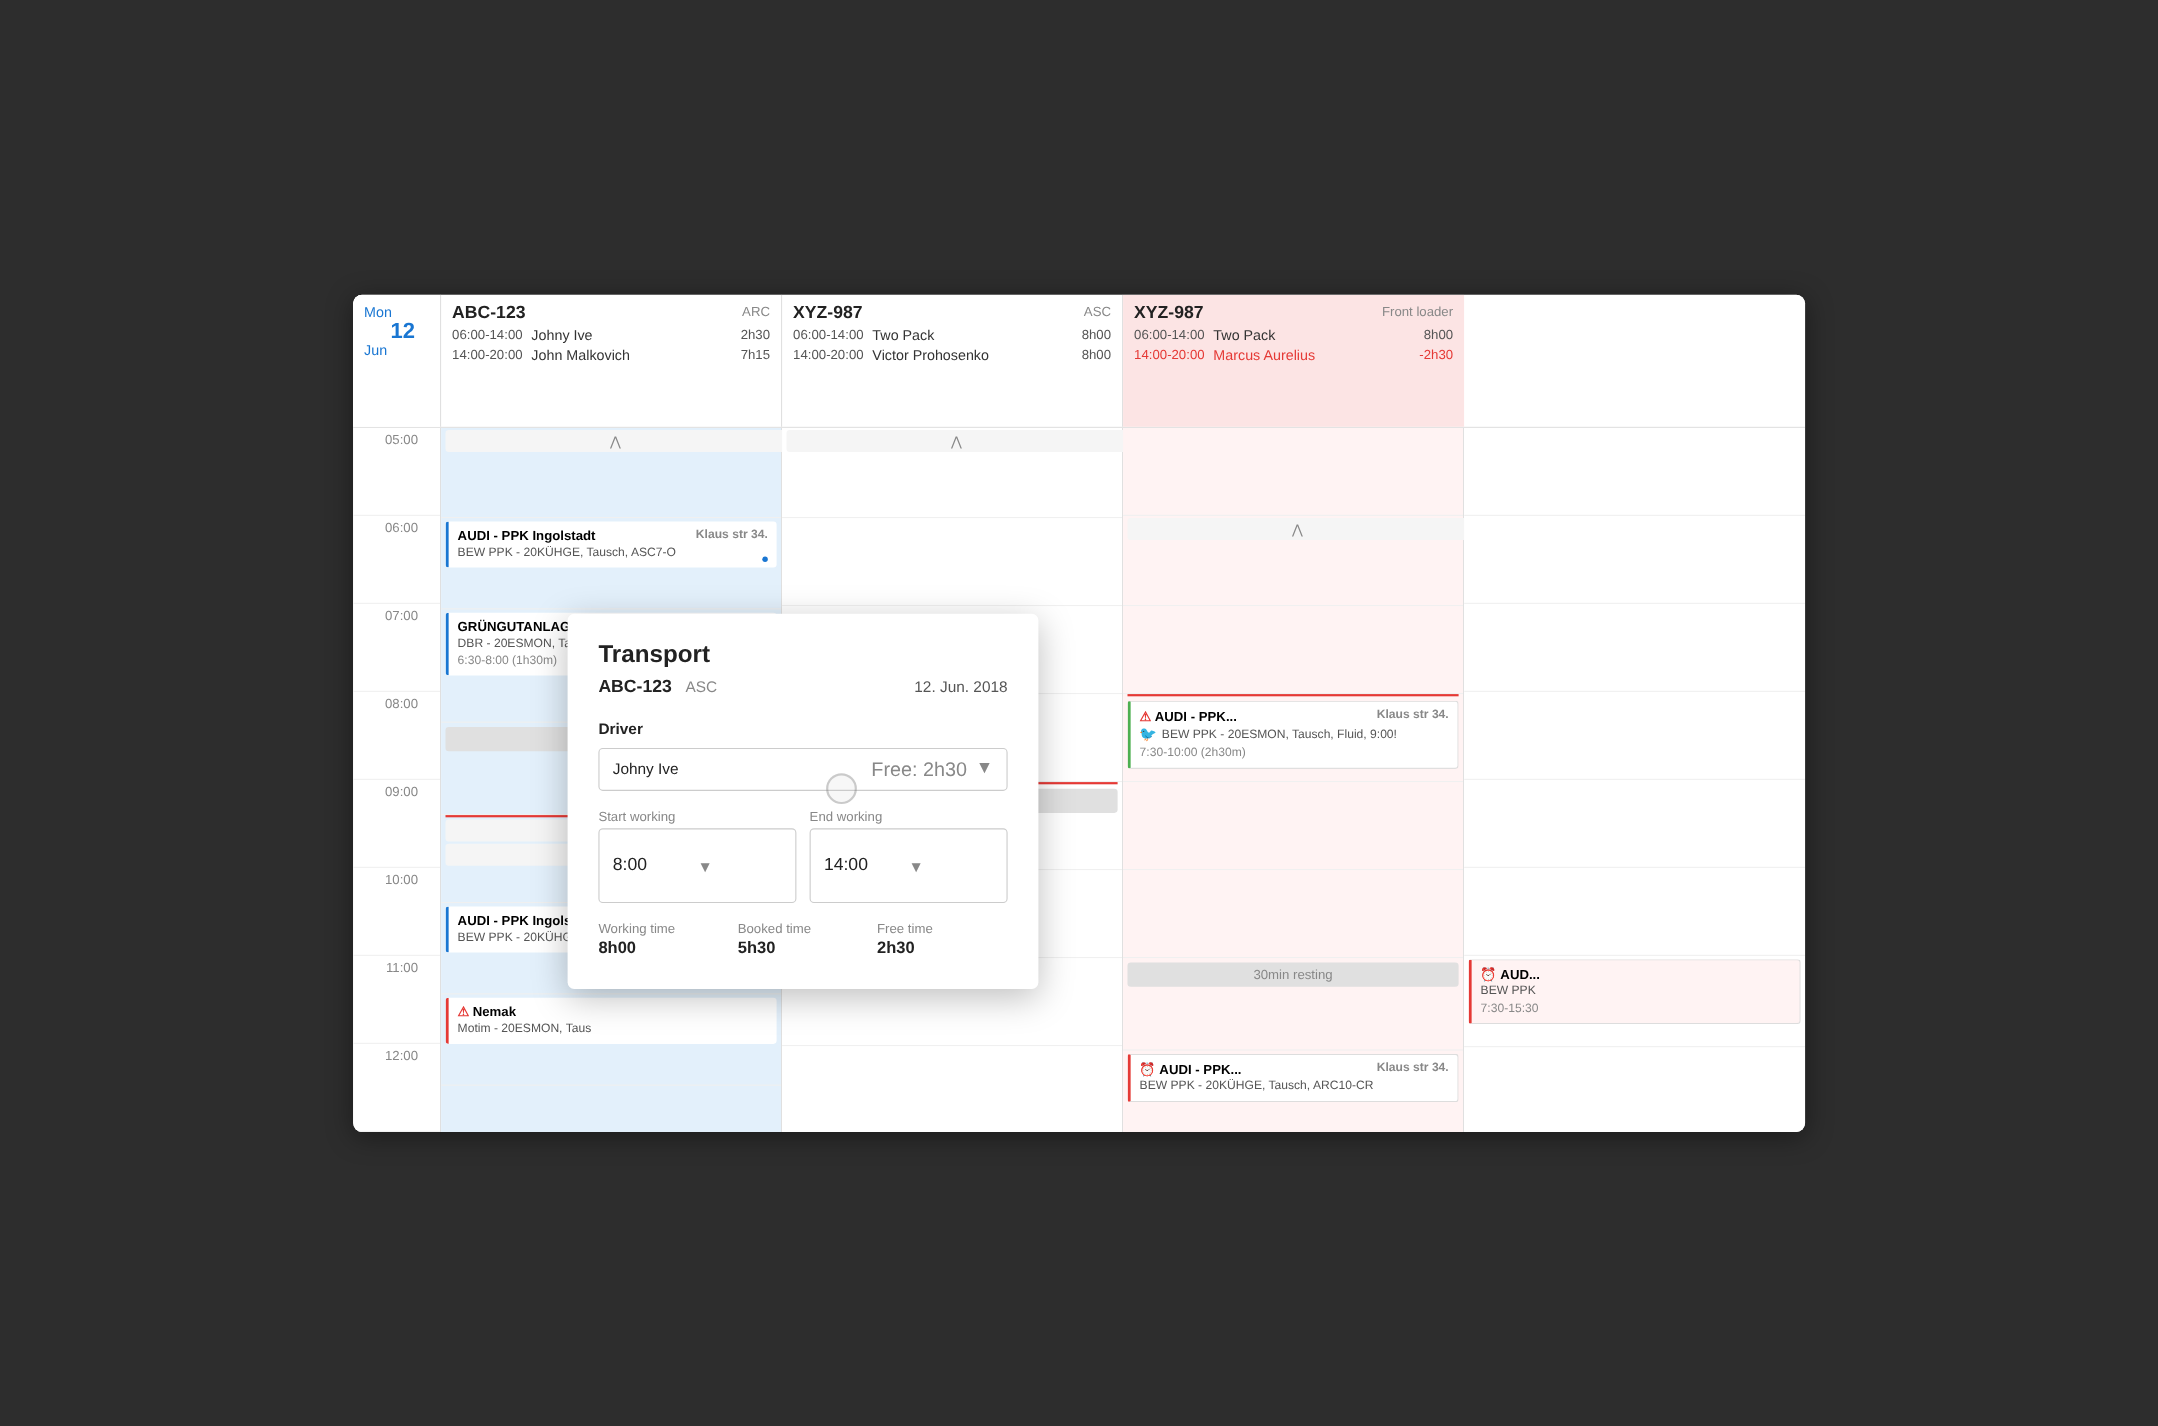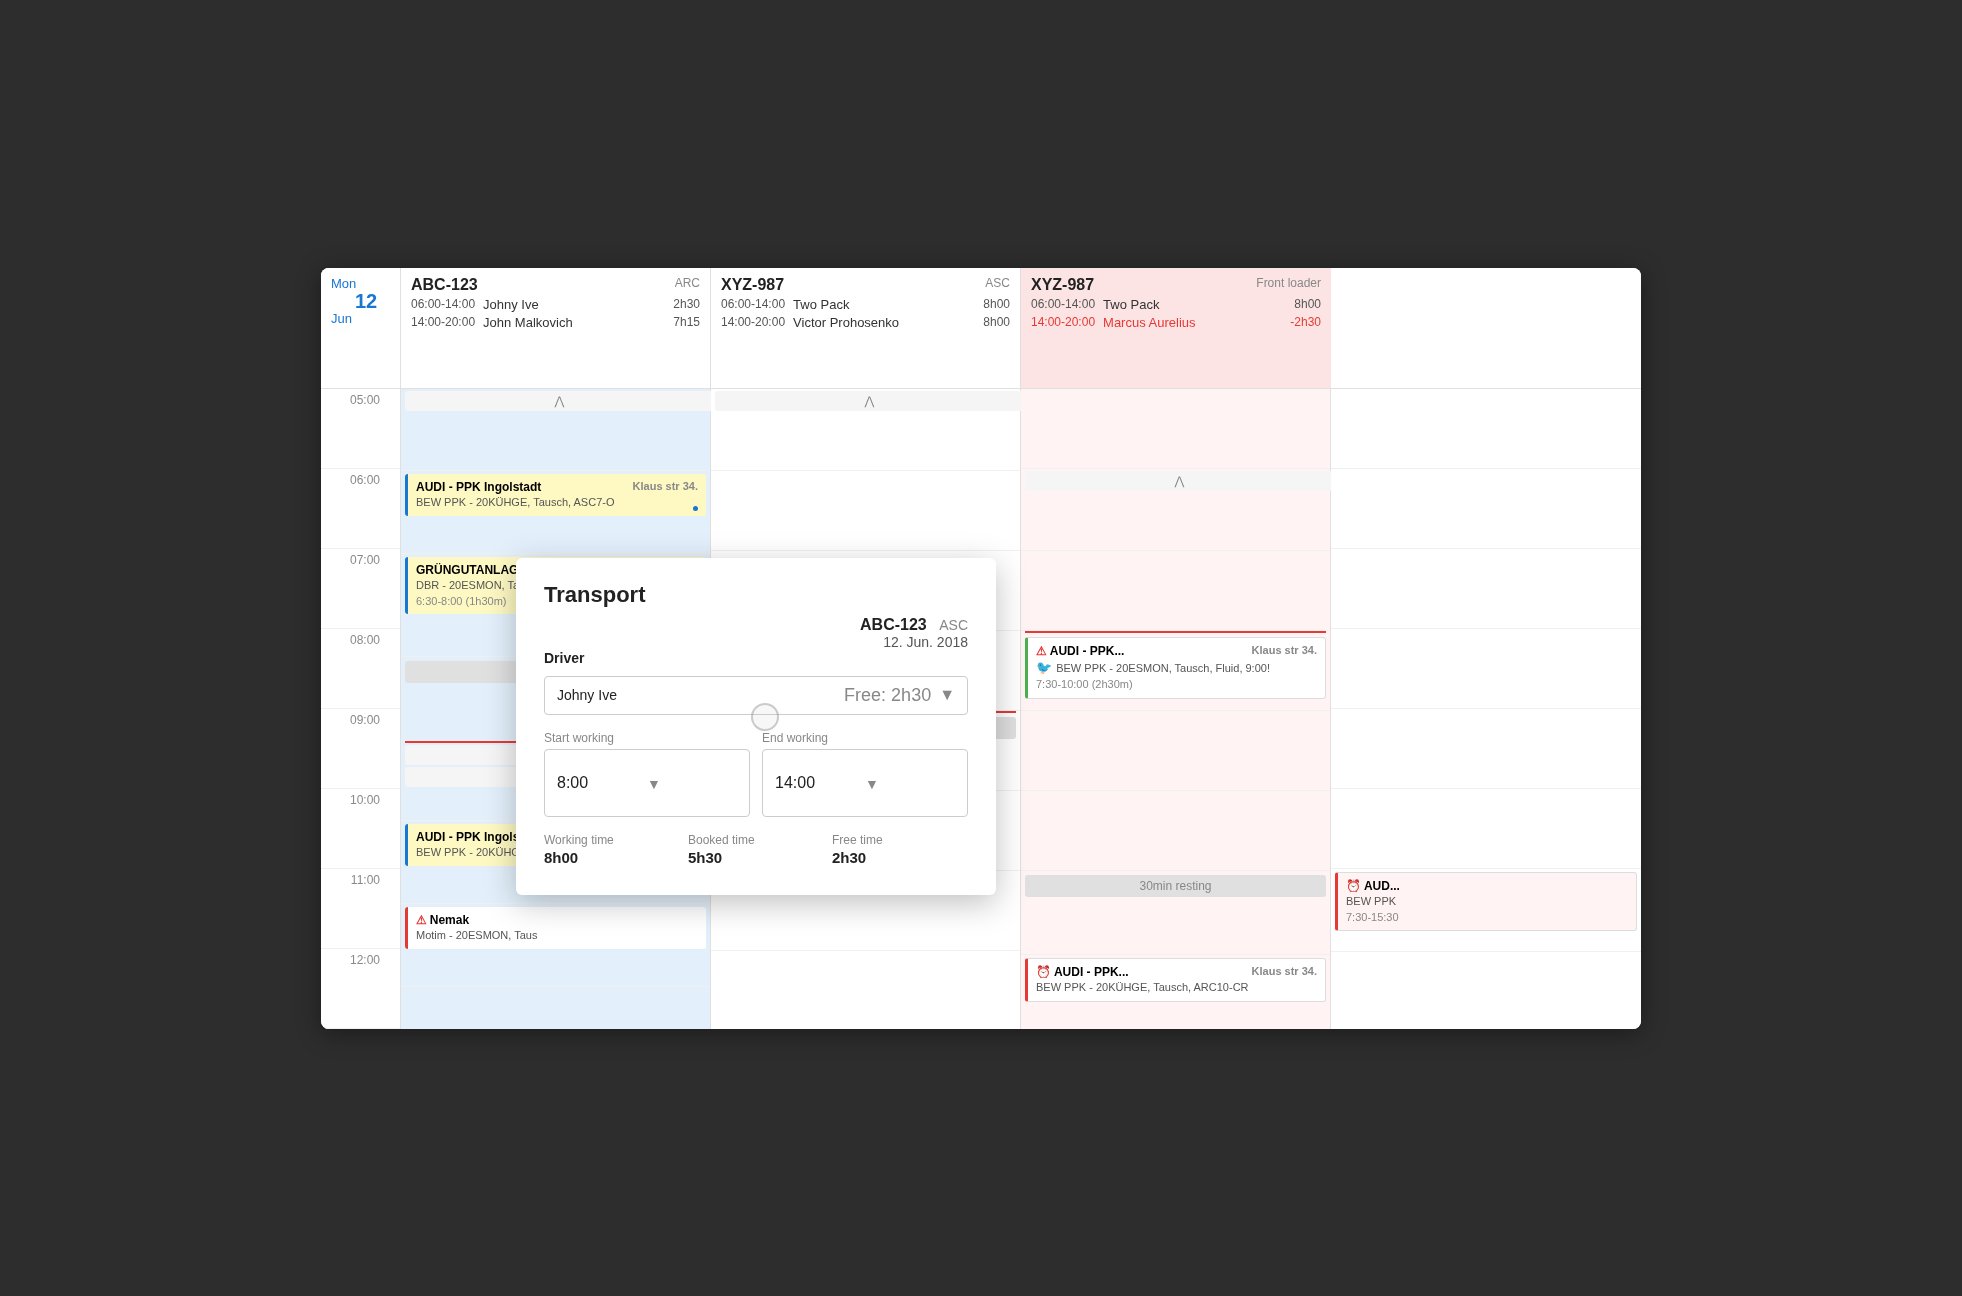--- a/index.html
+++ b/index.html
@@ -157,21 +157,21 @@
     
     .event-card {
       margin: 3px 4px;
       padding: 5px 8px;
       border-radius: 3px;
       font-size: 12px;
       line-height: 1.4;
       position: relative;
     }
     .event-card.blue {
-      background: #fef9c3;
+      background: #ffffff;
       border-left: 3px solid #1976d2;
     }
     .event-card.warning {
       background: #fff;
       border-left: 3px solid #e53935;
     }
     .event-title-row {
       display: flex;
       justify-content: space-between;
       font-weight: 600;
@@ -200,39 +200,39 @@
     .modal-overlay {
       position: absolute;
       top: 0; left: 0; right: 0; bottom: 0;
       z-index: 10;
       pointer-events: none;
     }
     .modal {
       position: absolute;
       top: 290px;
       left: 195px;
-      width: 480px;
+      width: 428px;
       background: #fff;
       border-radius: 6px;
       box-shadow: 0 8px 32px rgba(0,0,0,0.25);
       padding: 24px 28px 28px 28px;
       pointer-events: all;
       z-index: 20;
     }
     .modal-title {
       font-size: 22px;
       font-weight: 700;
       color: #222;
       margin-bottom: 8px;
     }
     .modal-subtitle {
       display: flex;
       justify-content: space-between;
-      align-items: flex-end;
-      flex-direction: column;
+      align-items: flex-start;
+      margin-bottom: 20px;
     }
     .modal-vehicle {
       font-size: 16px;
       font-weight: 700;
       color: #222;
     }
     .modal-vehicle-tag {
       font-size: 14px;
       color: #888;
       margin-left: 8px;

